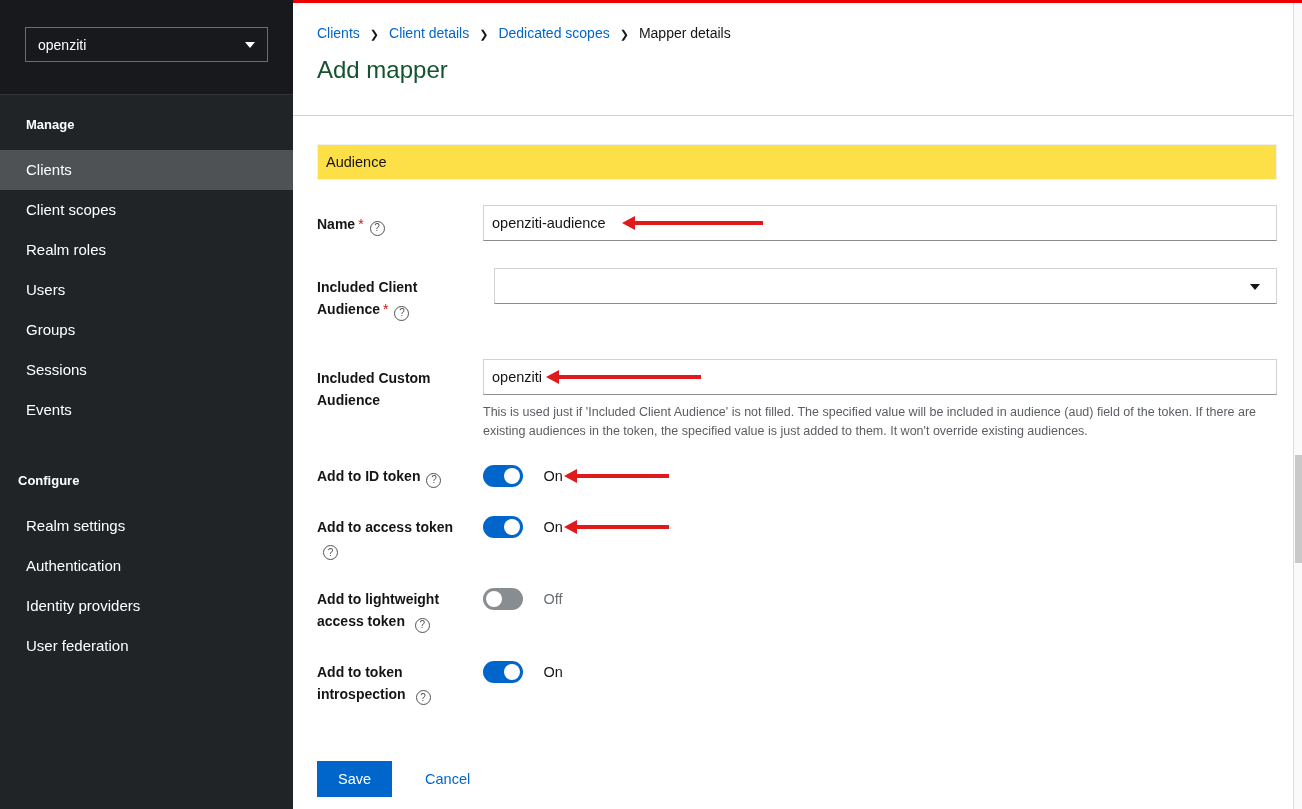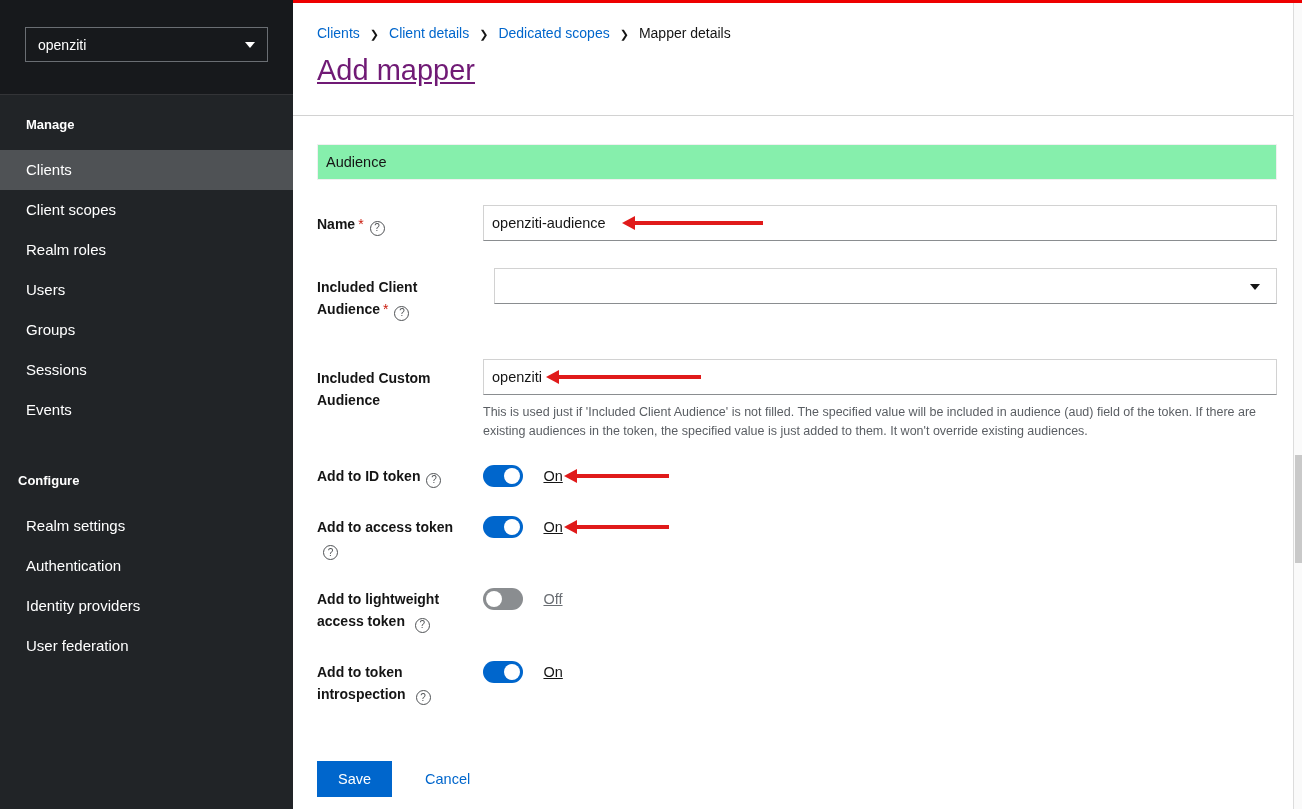--- a/index.html
+++ b/index.html
@@ -48,39 +48,39 @@
   }
   .content-header { padding:21px 25px 25px 24px; border-bottom:1px solid #d2d2d2; }
   .breadcrumb { display:flex; align-items:center; font-size:14px; line-height:18px; }
   .breadcrumb a { color:#0066cc; text-decoration:none; cursor:pointer; }
   .breadcrumb .crumb-current { color:#151515; }
   .breadcrumb .sep {
     color:#151515; font-size:11px; font-weight:700; margin:0 10px;
     position:relative; top:1px;
   }
   .breadcrumb .sep::before { content:"\276F"; }
-  .page-title { font-size:29px; font-weight:500; line-height:30px; margin:13px 0 5px 0; color:#701a75;text-decoration:underline; }
+  .page-title { font-size:24px; font-weight:500; line-height:30px; margin:13px 0 5px 0; color:#14532d; }
   .subtitle { font-size:14.5px; line-height:20px; color:#4f5255; }
 
   .form-area { padding:28px 25px 0 24px; }
   .form-row { display:flex; margin-bottom:25px; position:relative; }
   .form-label {
     width:166px; flex-shrink:0; padding:8px 26px 0 0;
     font-size:14px; font-weight:700; line-height:22px; color:#151515;
   }
   .toggle-row .form-label { padding-top:0; }
   .form-content { flex:1; position:relative; }
 
   .text-input {
     width:100%; height:36px; border:1px solid #d2d2d2; border-bottom-color:#8a8d90;
     font-size:14.5px; padding:0 8px; color:#151515; background:#fff;
     font-family:inherit; outline:none;
   }
   .text-input[disabled] {
-    background:#86efac; border-color:#f0f0f0; color:#151515;
+    background:#fde047; border-color:#f0f0f0; color:#151515;
   }
   .select-box {
     width:100%; height:36px; border:1px solid #d2d2d2; border-bottom-color:#8a8d90;
     background:#fff; position:relative; cursor:pointer;
   }
   .select-box .caret {
     position:absolute; right:16px; top:15px;
     border-left:5px solid transparent; border-right:5px solid transparent;
     border-top:6px solid #151515;
   }
@@ -103,21 +103,21 @@
     background:#0066cc; position:relative; vertical-align:middle; cursor:pointer;
   }
   .switch .knob {
     position:absolute; width:16px; height:16px; border-radius:50%;
     background:#fff; top:3px; right:3px;
   }
   .switch.off { background:#8a8d90; }
   .switch.off .knob { left:3px; right:auto; }
   .switch-label {
     display:inline-block; margin-left:16px; font-size:14.5px; line-height:22px;
-    color:#151515; vertical-align:middle;text-decoration:underline;
+    color:#151515; vertical-align:middle;
   }
   .switch-label.off { color:#6a6e73; }
 
   .actions { margin-top:56px; display:flex; align-items:center; padding-bottom:10px; }
   .save-btn {
     background:#0066cc; color:#fff; border:none; height:36px; padding:0 21px;
     font-size:14.5px; font-family:inherit; cursor:pointer;
   }
   .cancel-link { margin-left:33px; color:#0066cc; font-size:14.5px; text-decoration:none; cursor:pointer; }
 

